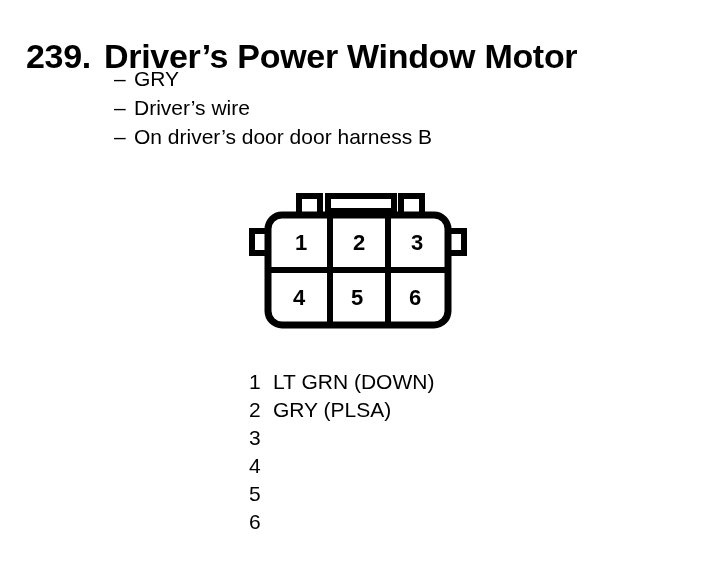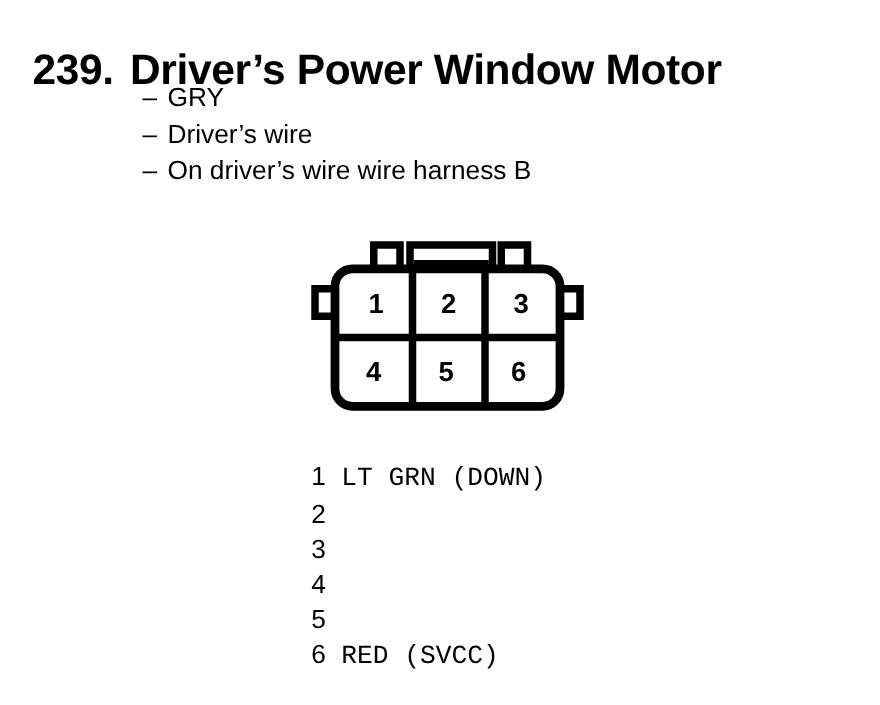--- a/index.html
+++ b/index.html
@@ -86,42 +86,41 @@
     line-height: 28px;
     white-space: nowrap;
   }
   .legend-num {
     width: 24px;
     flex: 0 0 24px;
     text-align: left;
   }
   .legend-label {
     flex: 0 0 auto;
-    font-family: Liberation Mono, monospace;
   }
 </style>
 </head>
 <body>
 
 <h1 class="page-title">
   <span class="title-number">239.</span><span class="title-main">Driver’s Power Window Motor</span>
 </h1>
 
 <div class="notes">
   <div class="note-row">
     <span class="note-dash">–</span>
     <span class="note-text">GRY</span>
   </div>
   <div class="note-row">
     <span class="note-dash">–</span>
     <span class="note-text">Driver’s wire</span>
   </div>
   <div class="note-row">
     <span class="note-dash">–</span>
-    <span class="note-text">On driver’s wire wire harness B</span>
+    <span class="note-text">On driver’s door door harness B</span>
   </div>
 </div>
 
 <div class="connector-figure">
   <svg width="240" height="146" viewBox="0 0 240 146" xmlns="http://www.w3.org/2000/svg">
 
     <g>
 
       <rect x="61" y="8" width="21" height="22" fill="none" stroke="#000000" stroke-width="6"></rect>
 
@@ -154,27 +153,27 @@
   </svg>
 </div>
 
 <div class="pin-legend">
   <div class="legend-row">
     <span class="legend-num">1</span>
     <span class="legend-label">LT GRN (DOWN)</span>
   </div>
   <div class="legend-row">
     <span class="legend-num">2</span>
+    <span class="legend-label">GRY (PLSA)</span>
   </div>
   <div class="legend-row">
     <span class="legend-num">3</span>
   </div>
   <div class="legend-row">
     <span class="legend-num">4</span>
   </div>
   <div class="legend-row">
     <span class="legend-num">5</span>
   </div>
   <div class="legend-row">
     <span class="legend-num">6</span>
-    <span class="legend-label">RED (SVCC)</span>
   </div>
 </div>
 
 </body></html>

